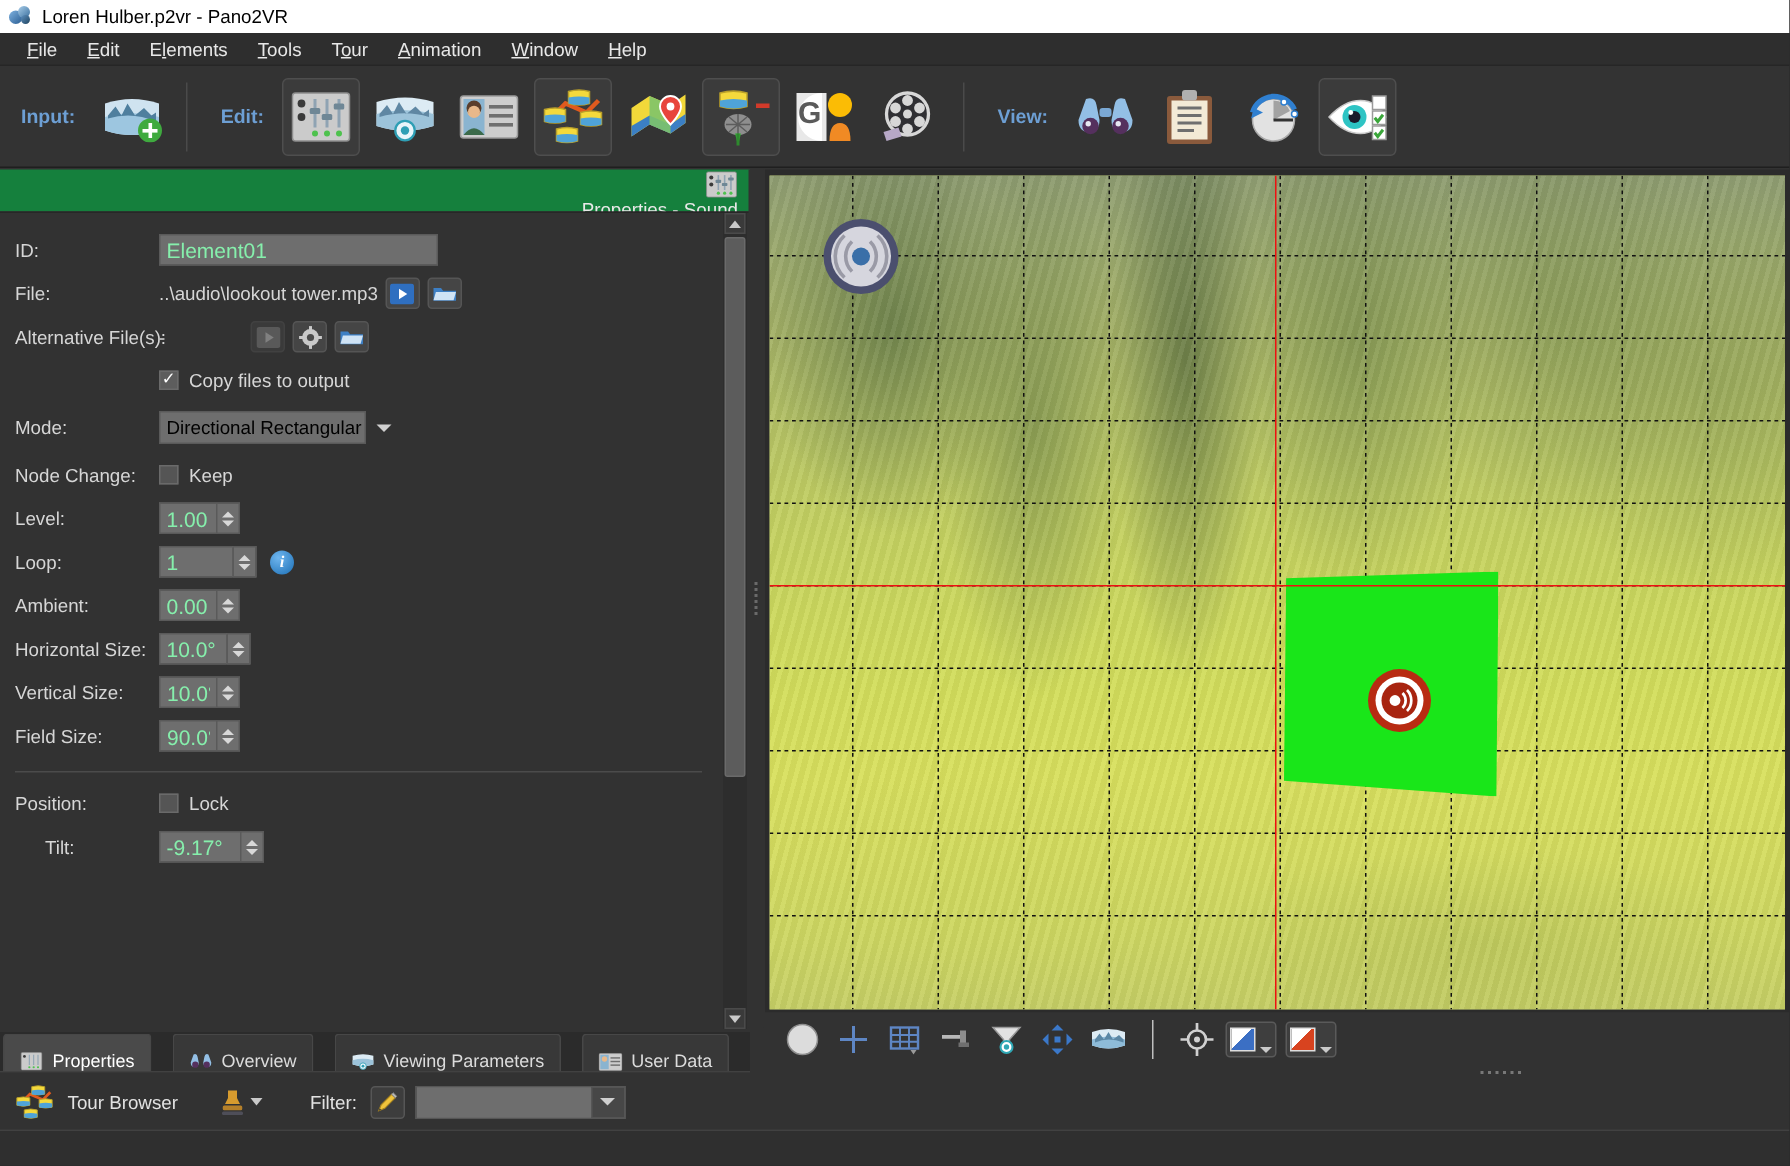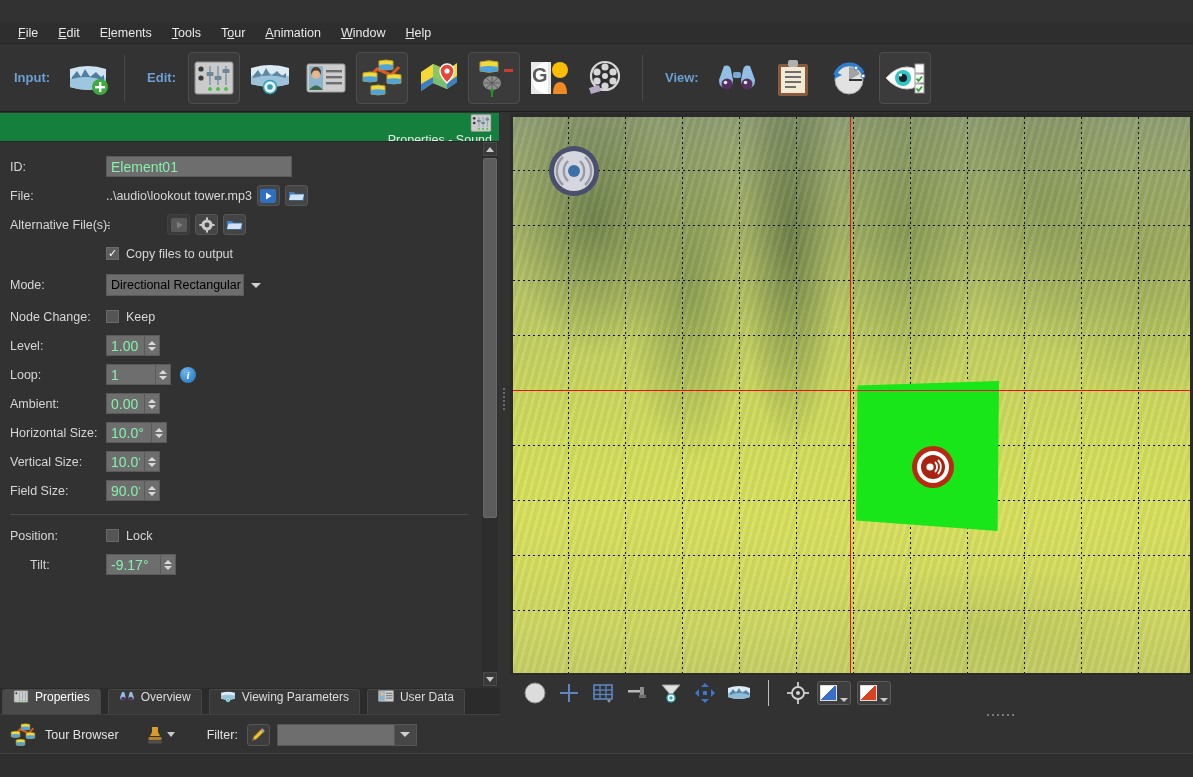--- a/index.html
+++ b/index.html
@@ -192,24 +192,24 @@
   }
   .vsplit .dots i { width: 2px; height: 2px; background: #6a6a6a; }
 
   
   .tabbar {
     position: absolute; left: 0; top: 688px; width: 500px; height: 27px;
     background: #2b2b2b; display: flex; align-items: flex-end; padding-left: 2px;
     border-bottom: 1px solid #414141;
   }
   .tab {
-    height: 25px; display: flex; align-items: flex-start; gap: 6px;
+    height: 25px; display: flex; align-items: flex-end; gap: 6px;
     padding: 0 10px; font-size: 12px; color: #dcdcdc;
     background: #383838; border: 1px solid #474747; border-bottom: none;
-    border-radius: 3px 3px 0 0; margin-right: 7px; cursor: default;
+    border-radius: 3px 3px 0 0; margin-right: 14px; cursor: default;
     white-space: nowrap;
   }
   .tab.active { background: #4a4a4a; color: #ffffff; }
 
   
   .tourbar {
     position: absolute; left: 0; top: 716px; width: 1193px; height: 37px;
     background: #323232; display: flex; align-items: center; padding-left: 10px;
   }
   .tourbar .tb-title {
@@ -324,20 +324,28 @@
     position: absolute; left: 900px; top: 711px; width: 200px; height: 8px;
     display: flex; align-items: center; justify-content: center; gap: 3px;
   }
   .hsplit i { width: 2px; height: 2px; background: #787878; }
 </style>
 </head>
 <body>
 
 <div id="app">
 
+  <div class="titlebar">
+    <div class="app-logo">
+      <div class="b1"></div>
+        <div class="b2"></div>
+        <div class="b3"></div>
+    </div>
+    <div class="tb-text">Loren Hulber.p2vr - Pano2VR</div>
+  </div>
 
   <div class="menubar">
     <div class="menu-item"><span class="mn">F</span>ile</div>
     <div class="menu-item"><span class="mn">E</span>dit</div>
     <div class="menu-item">E<span class="mn">l</span>ements</div>
     <div class="menu-item"><span class="mn">T</span>ools</div>
     <div class="menu-item">T<span class="mn">o</span>ur</div>
     <div class="menu-item"><span class="mn">A</span>nimation</div>
     <div class="menu-item"><span class="mn">W</span>indow</div>
     <div class="menu-item"><span class="mn">H</span>elp</div>

